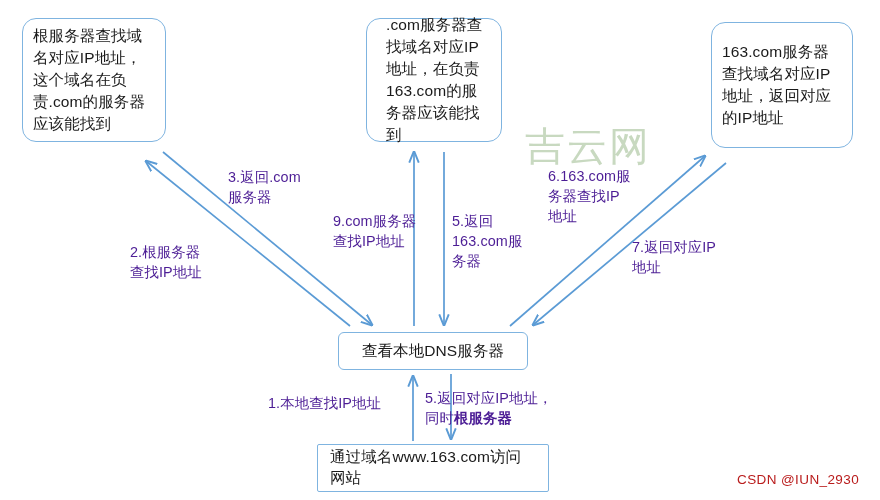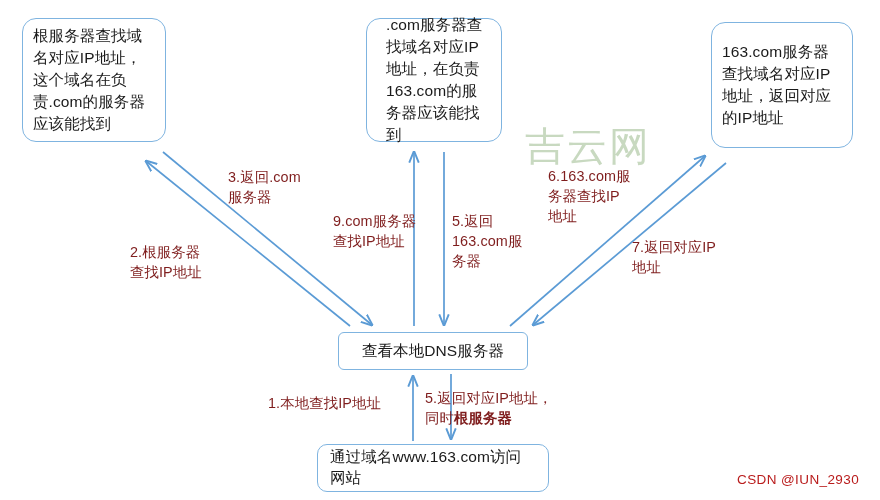--- a/index.html
+++ b/index.html
@@ -54,27 +54,27 @@
   .box-root   { left: 22px;  top: 18px;  width: 144px; height: 124px; }
   .box-com    { left: 366px; top: 18px;  width: 136px; height: 124px; padding-left: 9px; }
   .box-163    { left: 711px; top: 22px;  width: 142px; height: 126px; }
   .box-dns    {
     left: 338px; top: 332px; width: 190px; height: 38px;
     border-radius: 6px; justify-content: center;
   }
   .box-dns .txt { text-align: center; padding: 0 6px; font-size: 15.5px; }
   .box-site   {
     left: 317px; top: 444px; width: 232px; height: 48px;
-    border-radius: 10px;
+    border-radius: 2px;
   }
   .box-site .txt { font-size: 15.5px; line-height: 1.35; padding: 0 12px; }
 
   .edge-label {
     position: absolute;
-    color: #7f1d1d;
+    color: #4c1d95;
     font-size: 14.4px;
     line-height: 1.38;
     letter-spacing: 0.1px;
     white-space: pre-line;
   }
   .edge-label b { font-weight: bold; }
 
   .lbl-1 { left: 268px; top: 394px; }
   .lbl-2 { left: 130px; top: 243px; }
   .lbl-3 { left: 228px; top: 168px; }

